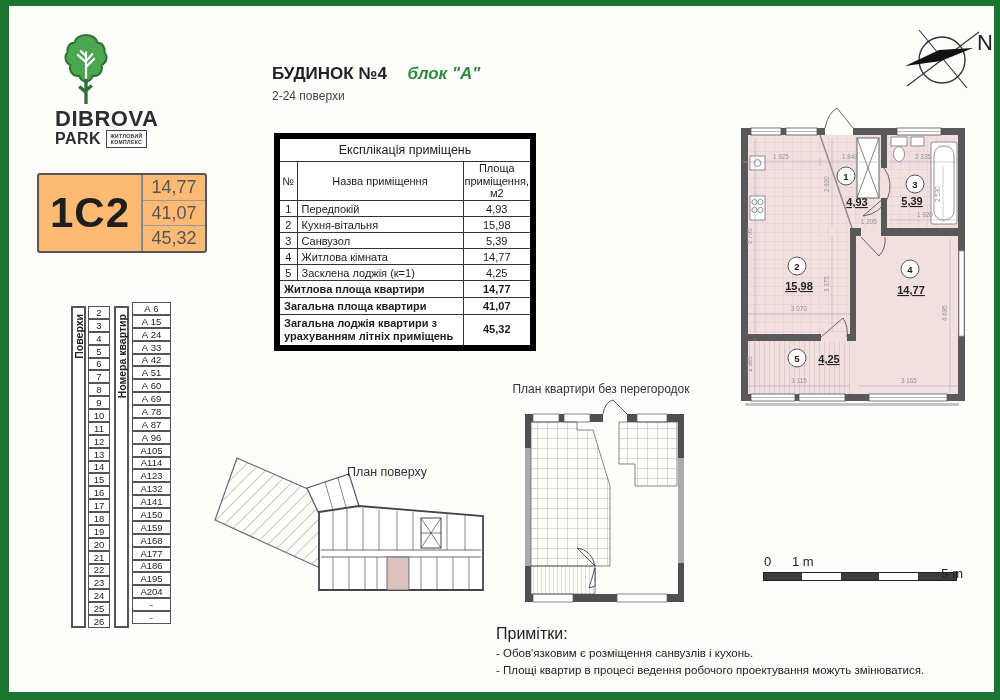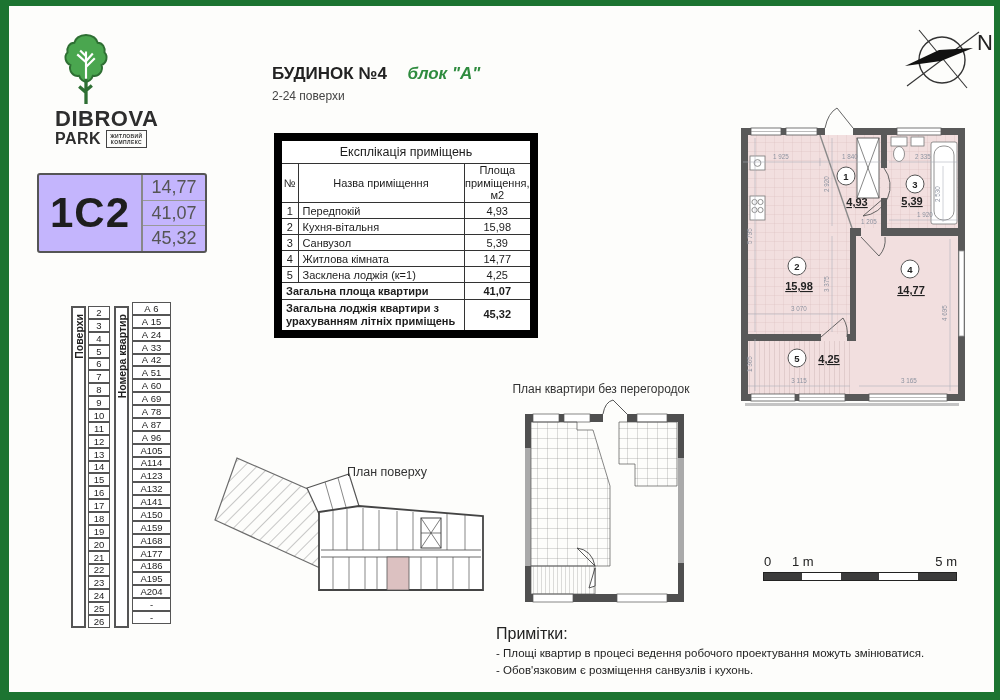--- a/index.html
+++ b/index.html
@@ -10,59 +10,59 @@
 
   
   .logo{left:46px;top:26px;width:150px;}
   .tree{display:block;margin-left:8px;}
   .brand1{font-size:22px;font-weight:700;color:#2d2d2d;letter-spacing:.5px;line-height:22px;margin-top:2px;}
   .brand-row{display:flex;align-items:center;gap:5px;}
   .brand2{font-size:16px;font-weight:700;color:#2d2d2d;letter-spacing:.5px;}
   .badge{border:1px solid #444;padding:2px 3px;font-size:5px;font-weight:700;color:#333;line-height:6px;text-align:center;letter-spacing:.4px;}
 
   
-  .card{left:28px;top:167px;width:170px;height:80px;border:2px solid #555;border-radius:3px;display:flex;background:#c4b5fd;box-sizing:border-box;}
+  .card{left:28px;top:167px;width:170px;height:80px;border:2px solid #555;border-radius:3px;display:flex;background:#fdba74;box-sizing:border-box;}
   .card-code{flex:1;display:flex;align-items:center;justify-content:center;font-size:42px;font-weight:600;color:#1e1e1e;letter-spacing:1px;}
   .card-vals{width:62px;border-left:2px solid #888;display:flex;flex-direction:column;}
   .card-vals .cv{flex:1;display:flex;align-items:center;justify-content:center;font-size:18px;color:#555;border-bottom:1px solid #999;}
   .card-vals .cv:last-child{border-bottom:none;}
 
   
   .vlabel-box{border:2px solid #555;background:#fff;display:flex;justify-content:center;align-items:flex-start;box-sizing:border-box;}
   .vtext{writing-mode:vertical-rl;transform:rotate(180deg);font-size:10.5px;font-weight:700;color:#222;padding:6px 0;white-space:nowrap;}
   .numcol{display:flex;flex-direction:column;}
   .lcell{box-sizing:border-box;height:12.88px;border:1px solid #555;display:flex;align-items:center;justify-content:center;font-size:9.5px;color:#222;background:#fff;}
 
   
   .bld-title{left:263px;top:58px;font-size:17px;font-weight:700;color:#222;}
   .block-a{color:#2e8b3e;font-style:italic;margin-left:16px;}
   .floors-range{left:263px;top:83px;font-size:12px;color:#444;}
 
   
-  .exp{left:265px;top:127px;border-collapse:collapse;table-layout:fixed;width:256px;background:#fff;border:8px solid #000000;}
+  .exp{left:265px;top:127px;border-collapse:collapse;table-layout:fixed;width:256px;background:#fff;border:6px solid #000000;}
   .exp td{border:1px solid #333;font-size:11px;color:#1c1c1c;padding:0;}
   .exp .title-cell{height:22px;text-align:center;font-size:12.5px;}
   .exp .hdr td{height:38px;text-align:center;line-height:1.15;}
   .exp .data td{height:15px;}
   .exp .td-num{text-align:center;}
   .exp .td-name{padding-left:4px;}
   .exp .td-area{text-align:center;}
   .exp .total td{font-weight:700;}
   .exp .t1 td{height:16px;}
   .exp .t3 td{height:30px;line-height:1.2;}
   .exp .td-tname{padding-left:4px;}
 
   
   .notes{left:487px;top:619px;font-size:11.5px;color:#222;line-height:17px;}
   .notes-title{font-weight:400;font-size:16px;margin-bottom:3px;}
 
   
   .scalebar{left:750px;top:548px;width:210px;}
   .scale-labels{position:relative;height:15px;font-size:13px;color:#222;}
-  .sl0{position:absolute;left:5px;} .sl1{position:absolute;left:33px;} .sl5{position:absolute;right:12px;}
+  .sl0{position:absolute;left:5px;} .sl1{position:absolute;left:33px;} .sl5{position:absolute;right:6px;margin-top:12px;}
   .bar{margin-left:4px;margin-top:3px;width:192px;height:7px;border:1px solid #222;display:flex;}
   .bar div{flex:1;} .seg-d{background:#3c3c3c;} .seg-w{background:#fff;}
 
   
   .p2title{left:492px;top:376px;width:200px;text-align:center;font-size:12px;color:#333;}
   .fptitle{left:318px;top:459px;width:120px;text-align:center;font-size:12.5px;color:#333;}
 
   svg text{font-family:"Liberation Sans", sans-serif;}
   .dim{fill:#8d93a0;font-size:6.3px;}
   .rnum{fill:#222;font-size:9.5px;font-weight:600;text-anchor:middle;}
@@ -204,20 +204,24 @@
           <td class="td-area">14,77</td>
         </tr>
         <tr class="data">
           <td class="td-num">5</td>
           <td class="td-name">Засклена лоджія (к=1)</td>
           <td class="td-area">4,25</td>
         </tr>
       </tbody>
     <tbody id="exp-totals">
         <tr class="total t1">
+          <td colspan="2" class="td-tname">Житлова площа квартири</td>
+          <td class="td-area">14,77</td>
+        </tr>
+        <tr class="total t1">
           <td colspan="2" class="td-tname">Загальна площа квартири</td>
           <td class="td-area">41,07</td>
         </tr>
         <tr class="total t3">
           <td colspan="2" class="td-tname">Загальна лоджія квартири з урахуванням літніх приміщень</td>
           <td class="td-area">45,32</td>
         </tr>
       </tbody>
   </table>
 
@@ -481,18 +485,18 @@
         <div class="seg-w"></div>
         <div class="seg-d"></div>
         <div class="seg-w"></div>
         <div class="seg-d"></div>
     </div>
   </div>
 
   <div class="abs notes">
     <div class="notes-title">Примітки:</div>
     <div id="notes-items">
+        <div>- Обов'язковим є розміщення санвузлів і кухонь.</div>
         <div>- Площі квартир в процесі ведення робочого проектування можуть змінюватися.</div>
-        <div>- Обов'язковим є розміщення санвузлів і кухонь.</div>
       </div>
   </div>
 
 </div>
 
 </body></html>

